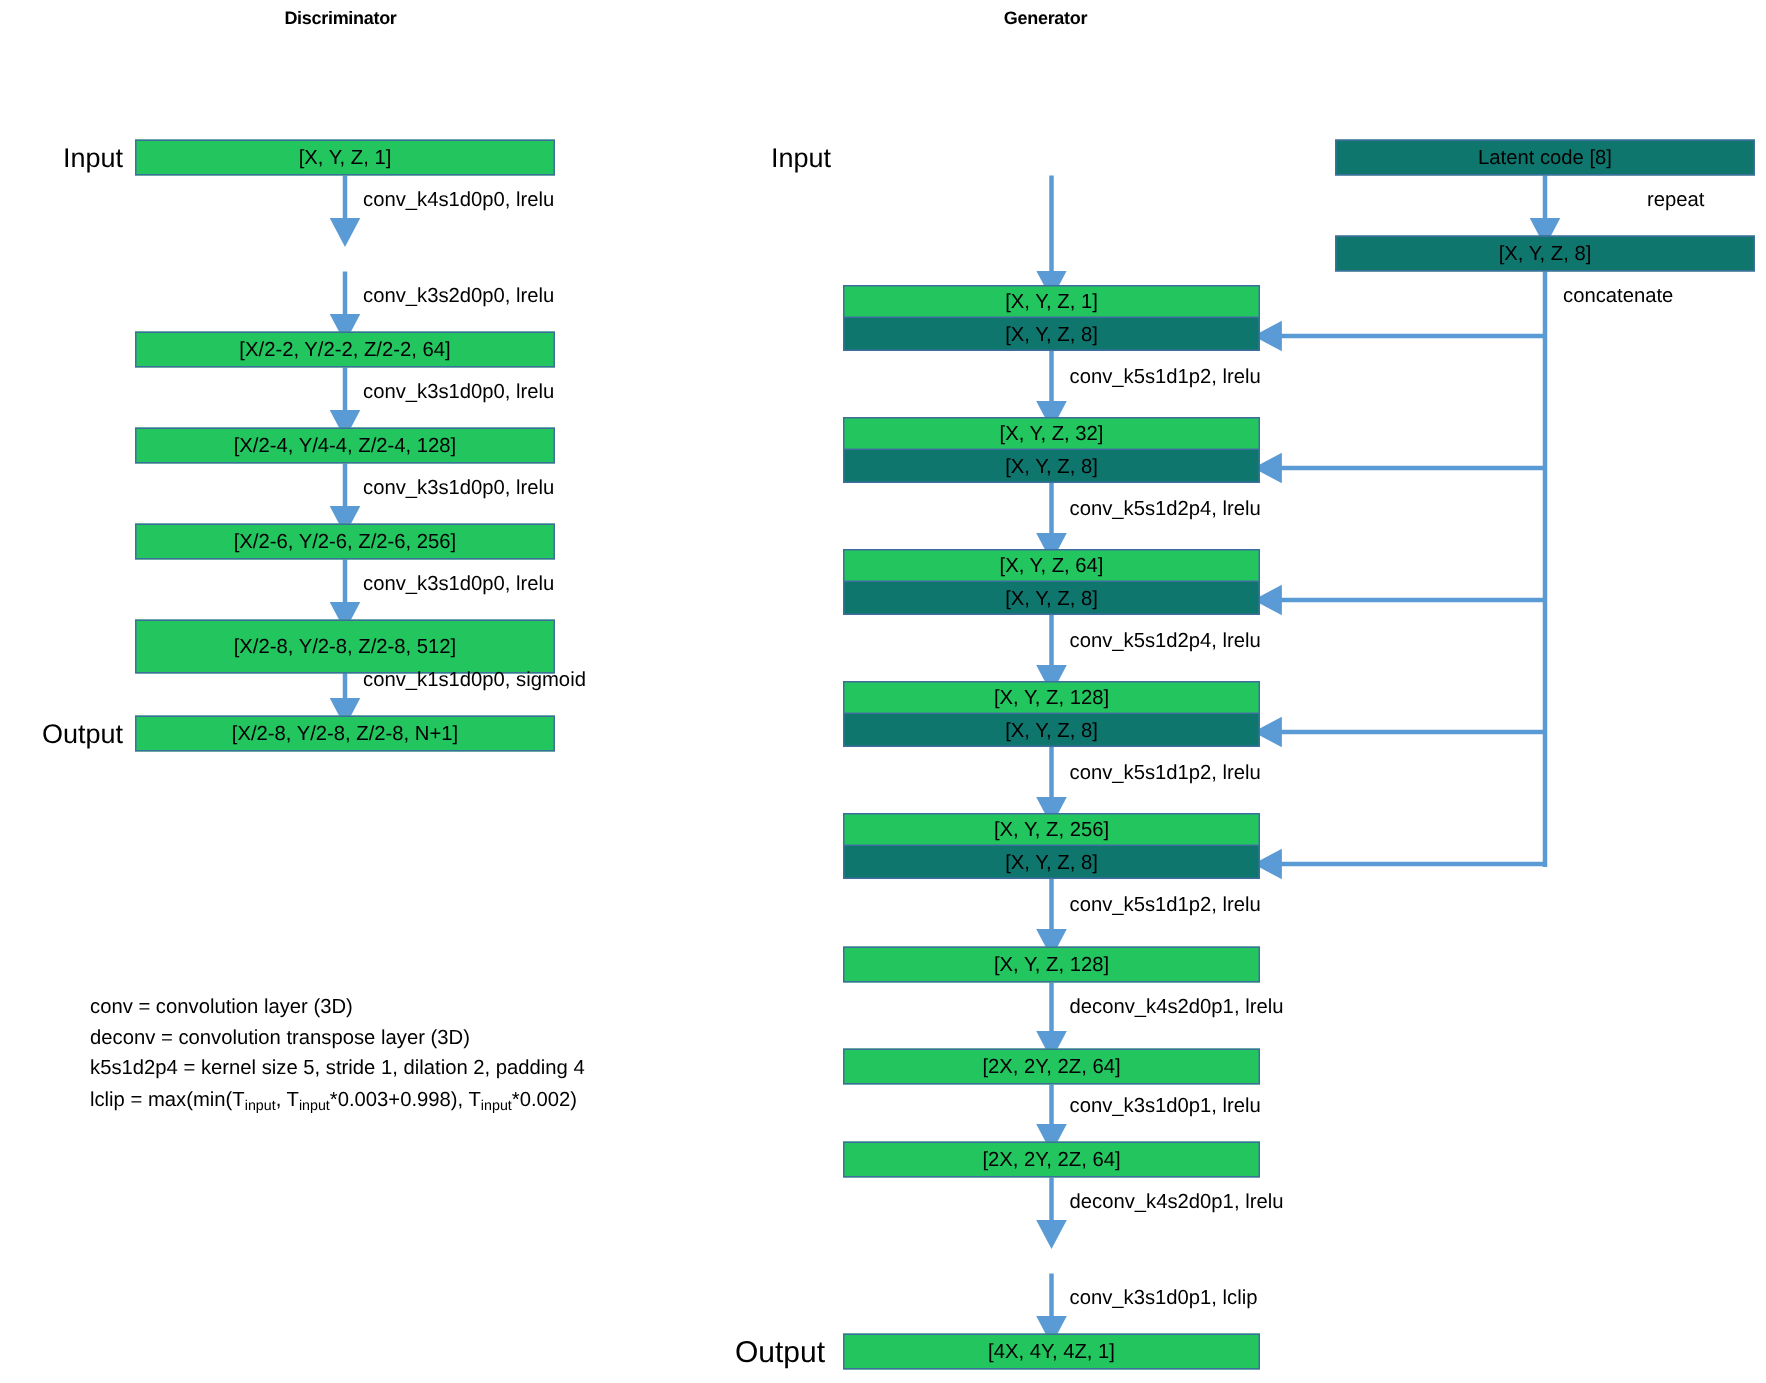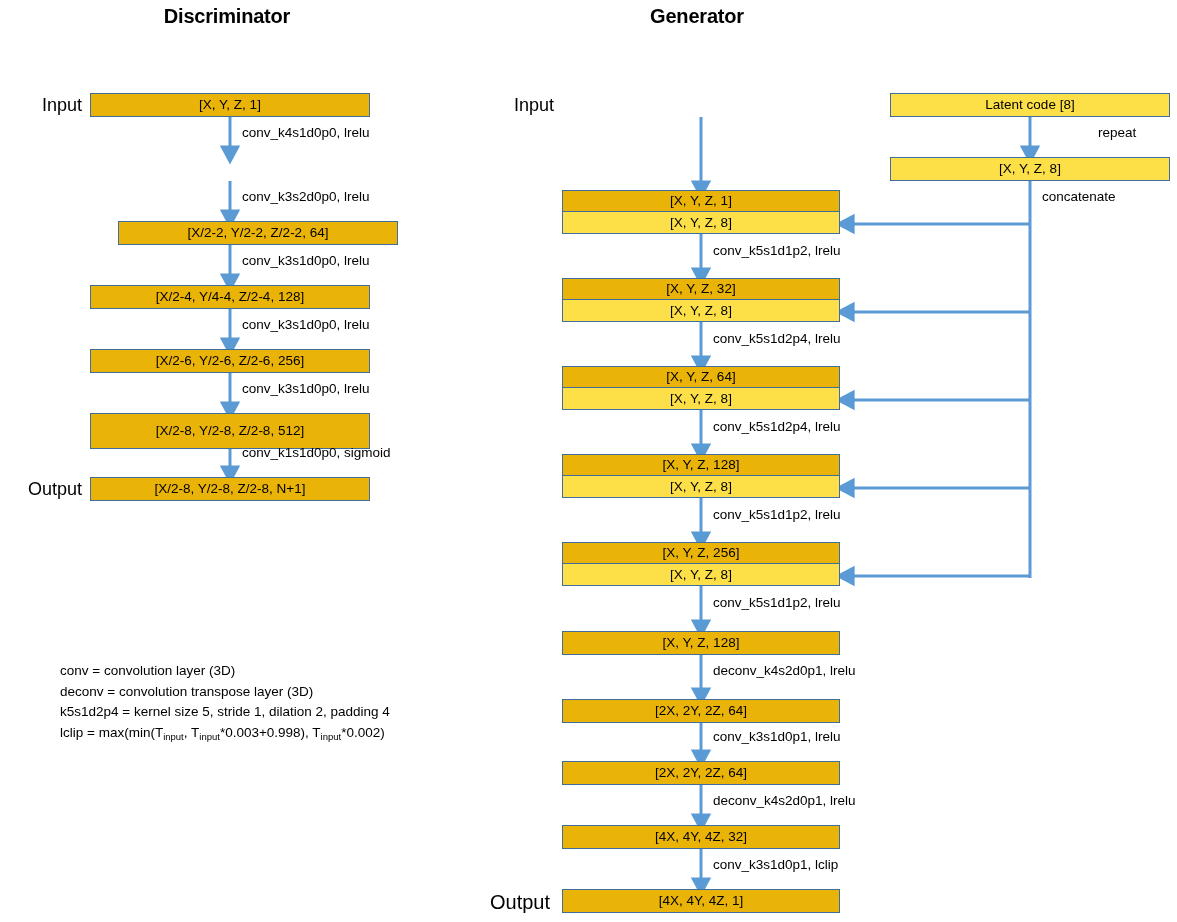--- a/index.html
+++ b/index.html
@@ -18,21 +18,21 @@
   }
   .canvas {
     position: absolute;
     left: 0; top: 0;
     width: 1177px;
     height: 922px;
   }
   
   .title {
     position: absolute;
-    font-size: 20px;
+    font-size: 12px;
     font-weight: bold;
     text-align: center;
     white-space: nowrap;
     letter-spacing: -0.2px;
   }
   
   .io-label {
     position: absolute;
     font-size: 18px;
     font-weight: normal;
@@ -46,22 +46,22 @@
     box-sizing: border-box;
     border: 1px solid #3e6e9e;
     display: flex;
     align-items: center;
     justify-content: center;
     font-size: 13.5px;
     line-height: 1;
     white-space: nowrap;
     color: #000;
   }
-  .box.blue  { background: #eab308; }
-  .box.gold  { background: #fde047; }
+  .box.blue  { background: #22c55e; }
+  .box.gold  { background: #0f766e; }
 
   
   .pair-top    { border-bottom: 1px solid #3e6e9e; }
   .pair-bottom { border-top: 0; }
 
   
   .edge-label {
     position: absolute;
     font-size: 13.5px;
     white-space: nowrap;
@@ -141,21 +141,21 @@
       <line x1="1030" y1="576" x2="845" y2="576"></line>
     </g>
   </svg>
 
   <div class="title" style="left:127px; top:5px; width:200px;">Discriminator</div>
   <div class="title" style="left:597px; top:5px; width:200px;">Generator</div>
 
   <div class="io-label" style="left:0px; top:95px; width:82px;">Input</div>
 
   <div class="box blue" style="left:90px; top:93px; width:280px; height:24px;">[X, Y, Z, 1]</div>
-  <div class="box blue" style="left:90px; top:221px; width:280px; height:24px;margin-left:28px;">[X/2-2, Y/2-2, Z/2-2, 64]</div>
+  <div class="box blue" style="left:90px; top:221px; width:280px; height:24px;">[X/2-2, Y/2-2, Z/2-2, 64]</div>
   <div class="box blue" style="left:90px; top:285px; width:280px; height:24px;">[X/2-4, Y/4-4, Z/2-4, 128]</div>
   <div class="box blue" style="left:90px; top:349px; width:280px; height:24px;">[X/2-6, Y/2-6, Z/2-6, 256]</div>
   <div class="box blue" style="left:90px; top:413px; width:280px; height:36px;">[X/2-8, Y/2-8, Z/2-8, 512]</div>
   <div class="box blue" style="left:90px; top:477px; width:280px; height:24px;">[X/2-8, Y/2-8, Z/2-8, N+1]</div>
 
   <div class="io-label" style="left:0px; top:479px; width:82px;">Output</div>
 
   <div class="edge-label" style="left:242px; top:126px;">conv_k4s1d0p0, lrelu</div>
   <div class="edge-label" style="left:242px; top:190px;">conv_k3s2d0p0, lrelu</div>
   <div class="edge-label" style="left:242px; top:254px;">conv_k3s1d0p0, lrelu</div>
@@ -193,21 +193,20 @@
 
   <div class="box blue" style="left:562px; top:631px; width:278px; height:24px;">[X, Y, Z, 128]</div>
   <div class="edge-label" style="left:713px; top:664px;">deconv_k4s2d0p1, lrelu</div>
 
   <div class="box blue" style="left:562px; top:699px; width:278px; height:24px;">[2X, 2Y, 2Z, 64]</div>
   <div class="edge-label" style="left:713px; top:730px;">conv_k3s1d0p1, lrelu</div>
 
   <div class="box blue" style="left:562px; top:761px; width:278px; height:24px;">[2X, 2Y, 2Z, 64]</div>
   <div class="edge-label" style="left:713px; top:794px;">deconv_k4s2d0p1, lrelu</div>
 
-  <div class="box blue" style="left:562px; top:825px; width:278px; height:24px;">[4X, 4Y, 4Z, 32]</div>
   <div class="edge-label" style="left:713px; top:858px;">conv_k3s1d0p1, lclip</div>
 
   <div class="io-label" style="left:402px; top:891px; width:148px; font-size:20px;">Output</div>
   <div class="box blue" style="left:562px; top:889px; width:278px; height:24px;">[4X, 4Y, 4Z, 1]</div>
 
   <div class="legend" style="left:60px; top:661px;">
     <div>conv = convolution layer (3D)</div>
     <div>deconv = convolution transpose layer (3D)</div>
     <div>k5s1d2p4 = kernel size 5, stride 1, dilation 2, padding 4</div>
     <div>

